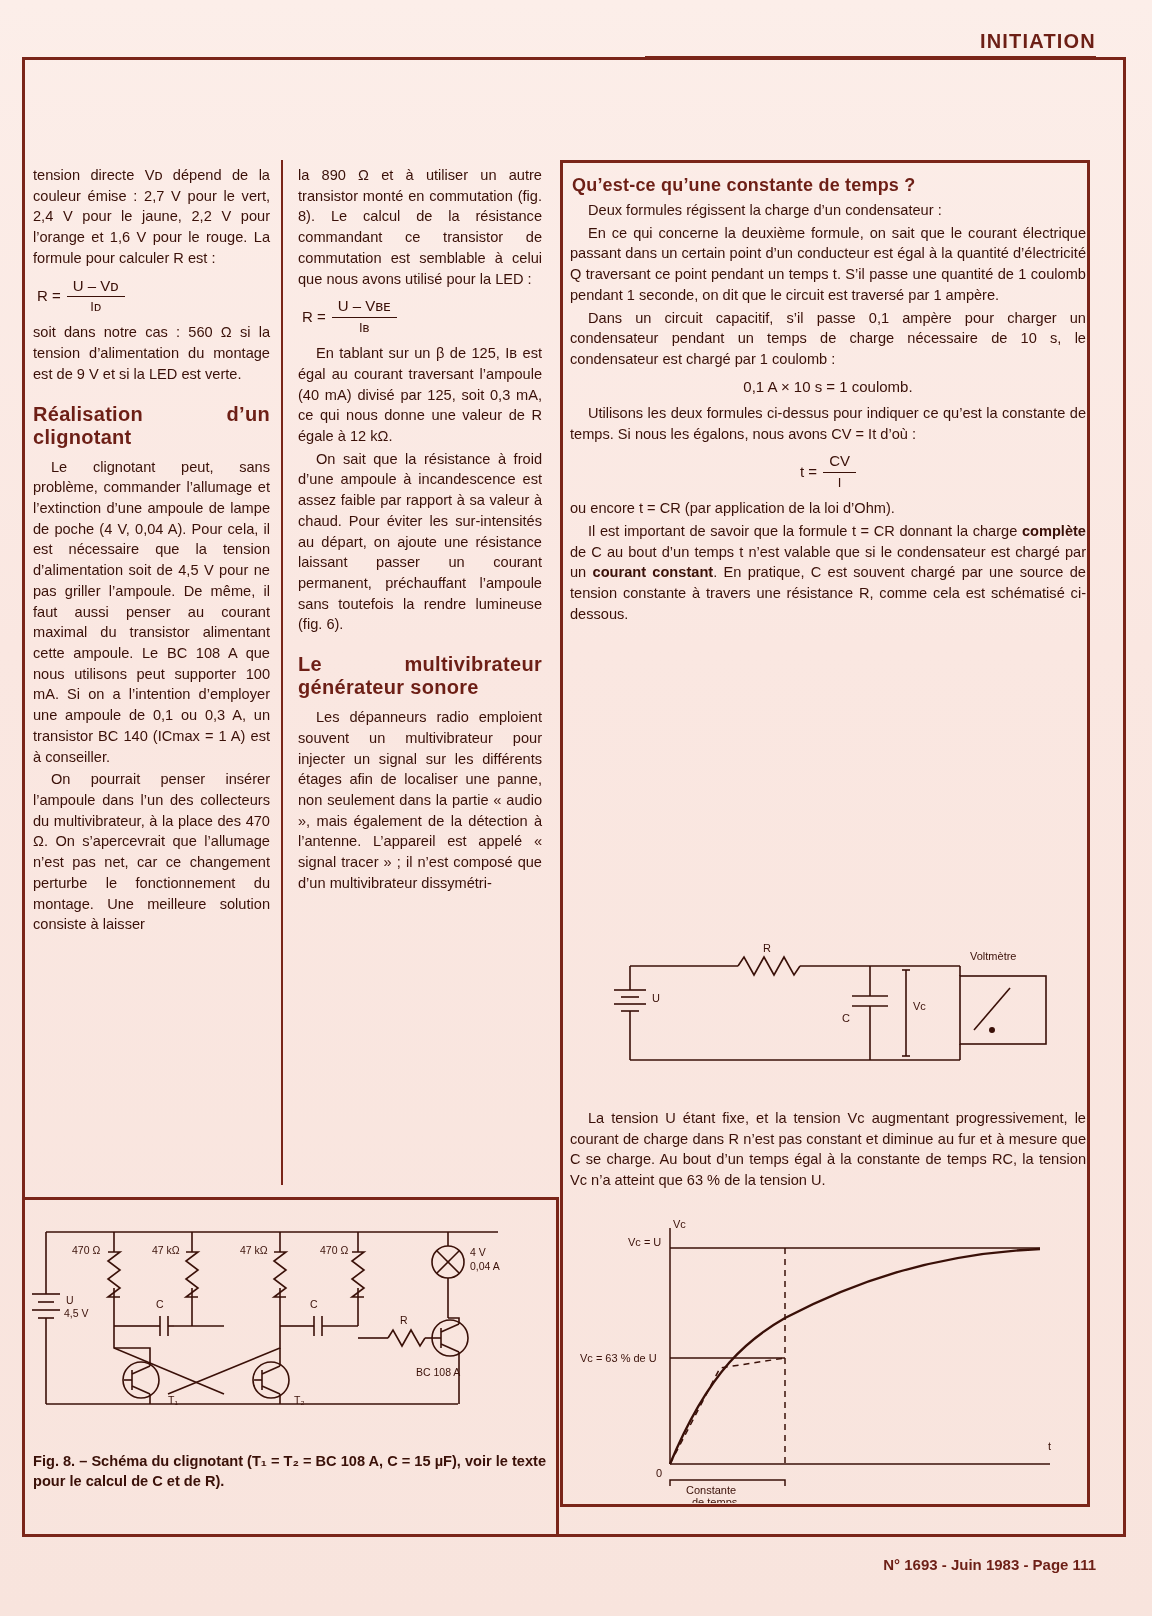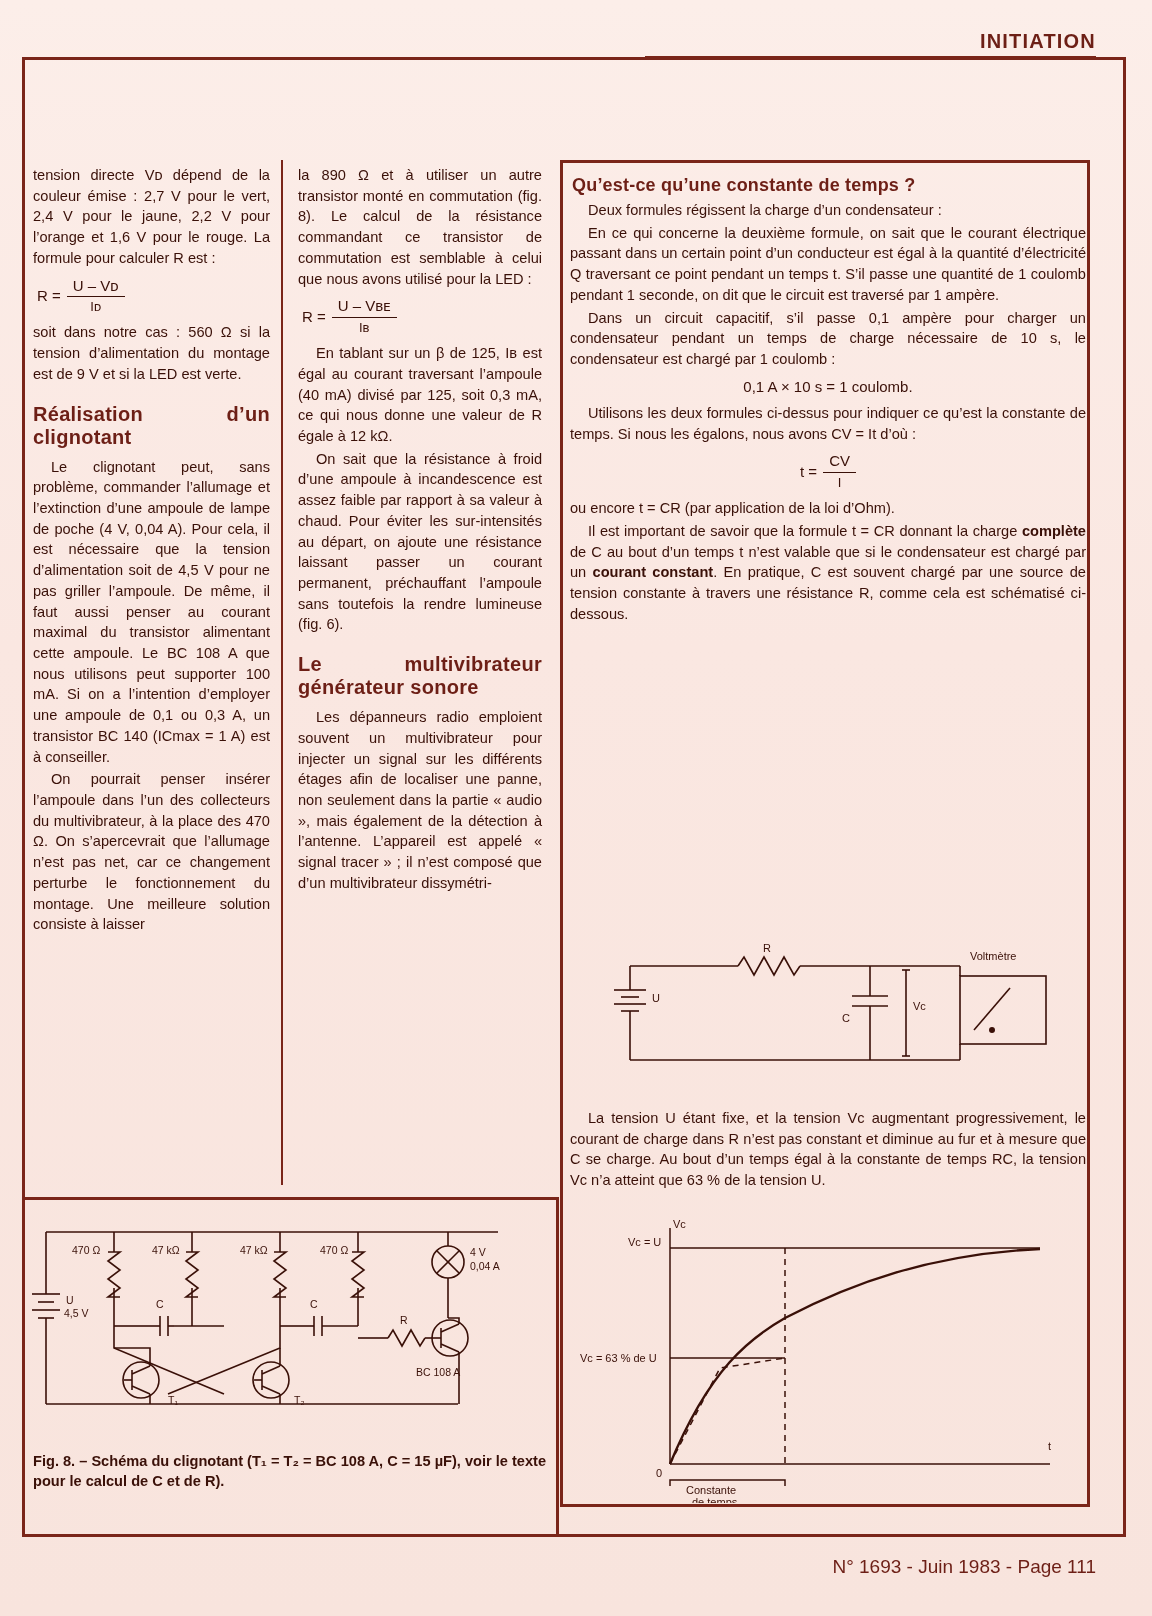--- a/index.html
+++ b/index.html
@@ -82,21 +82,21 @@
     position:absolute;left:22px;top:1197px;width:537px;height:340px;
     border:3px solid #7a2519;box-sizing:border-box;
   }
   .figcap{
     position:absolute;left:33px;top:1452px;width:516px;
     font-size:14.6px;font-weight:bold;line-height:1.35;color:#3a1008;
   }
   
   .footer{
     position:absolute;right:56px;top:1556px;
-    font-size:19px;font-weight:normal;color:#6d1f16;
+    font-size:15px;font-weight:bold;color:#6d1f16;
   }
   svg{display:block;}
   .schem{position:absolute;left:0;top:0;}
 </style>
 </head>
 <body>
 
 <div class="page">
 
   <div class="header">

